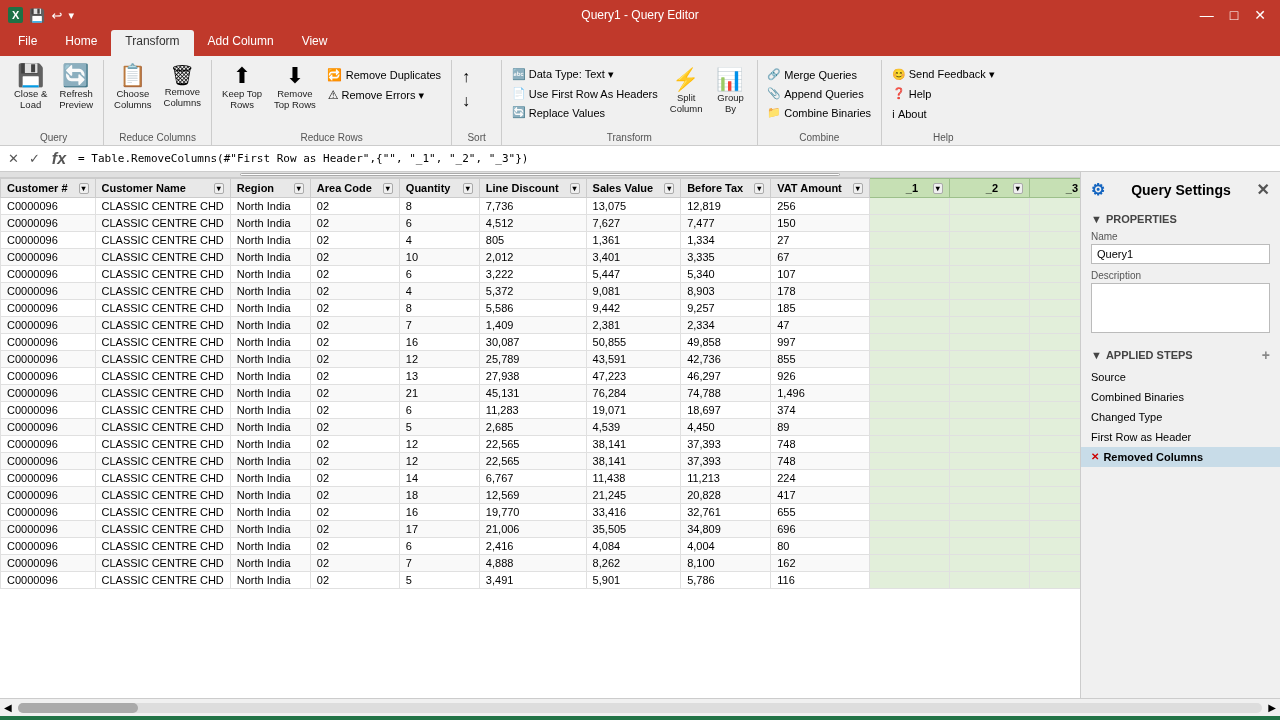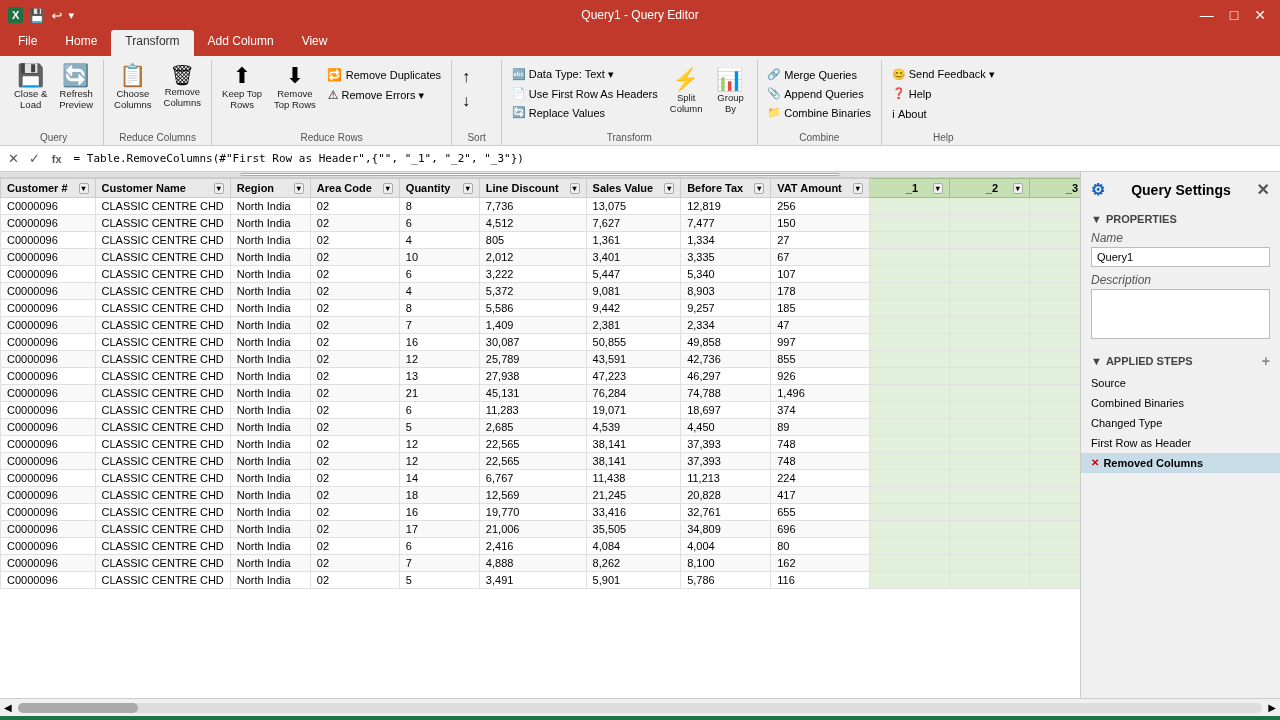--- a/index.html
+++ b/index.html
@@ -104,21 +104,21 @@
       align-items: center;
       background: white;
       border-bottom: 1px solid #ccc;
       height: 26px;
       padding: 0 4px;
       gap: 4px;
     }
     .formula-bar-btns { display: flex; gap: 2px; }
     .formula-btn { font-size: 13px; cursor: pointer; padding: 1px 4px; color: #555; }
     .formula-input { flex: 1; border: none; outline: none; font-size: 11px; font-family: 'Consolas', monospace; padding: 0 4px; }
-    .fx-label { font-size: 11px; color: #555; padding: 0 4px; font-weight: bold; }
+    .fx-label { font-size: 16px; color: #555; padding: 0 4px; font-style: italic; font-weight: bold; }
 
     
     .main-area {
       display: flex;
       height: calc(720px - 30px - 26px - 90px - 26px - 22px);
     }
 
     
     .data-table-container {
       flex: 1;
@@ -188,21 +188,21 @@
     .panel-section { padding: 6px 10px; }
     .panel-section-title {
       font-size: 11px;
       font-weight: 700;
       color: #444;
       margin-bottom: 6px;
       display: flex;
       align-items: center;
       gap: 4px;
     }
-    .panel-label { font-size: 12px; color: #555; margin-bottom: 2px; font-style: italic; }
+    .panel-label { font-size: 10px; color: #555; margin-bottom: 2px; }
     .panel-input {
       width: 100%;
       border: 1px solid #bbb;
       padding: 3px 5px;
       font-size: 11px;
       background: white;
       margin-bottom: 6px;
     }
     .panel-textarea {
       width: 100%;

